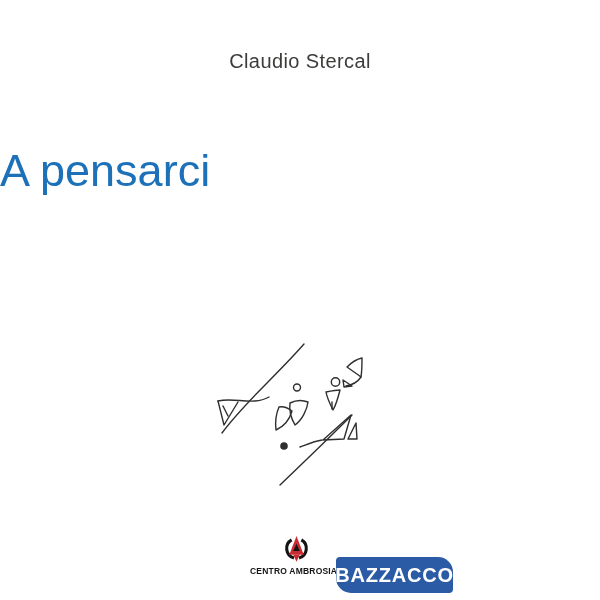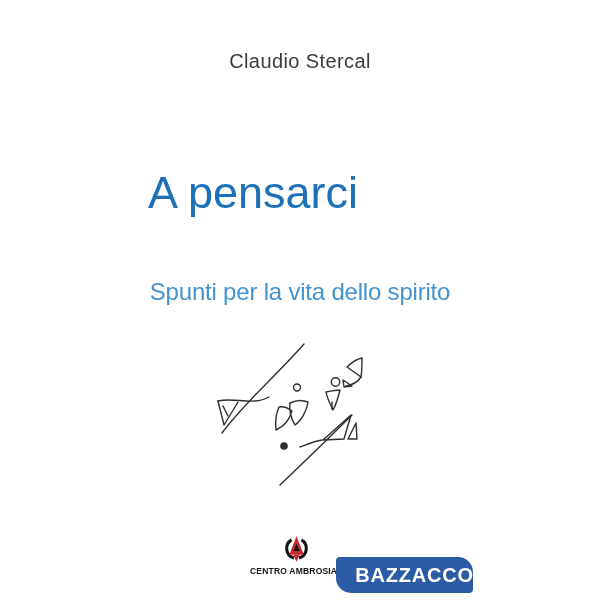--- a/index.html
+++ b/index.html
@@ -11,22 +11,21 @@
     font-family:"Liberation Sans", sans-serif;
     margin-top:12px;
   }
   .author{
     position:absolute;top:38px;left:0;width:600px;
     text-align:center;
     font-size:20px;letter-spacing:0.4px;
     color:#3c3c3b;
   }
   .title{
-    position:absolute;top:156px;left:0;width:506px;
-    text-align:center;
+    position:absolute;top:134px;left:0;width:506px;
     font-size:45px;line-height:49px;
     color:#1d71b8;
   }
   .subtitle{
     position:absolute;top:266px;left:0;width:600px;
     text-align:center;
     font-size:24px;letter-spacing:-0.2px;
     color:#4593cd;
   }
   .illustration{
@@ -42,39 +41,38 @@
     text-align:center;
     font-size:8.5px;font-weight:bold;letter-spacing:0.2px;
     color:#141414;
     white-space:nowrap;
   }
   .series-badge{
     position:absolute;left:336px;top:545px;
     width:117px;height:36px;
     background:#2a5ba4;
     border-radius:4px 15px 4px 15px;
-    display:flex;align-items:center;justify-content:center;padding-left:20px;
+    display:flex;align-items:center;justify-content:center;
   }
   .series-badge span{
     color:#ffffff;
     font-size:20px;font-weight:bold;letter-spacing:0.8px;
   }
 </style>
 </head>
 <body>
 
 <div class="page">
 
   <div class="author">Claudio Stercal</div>
 
   <div class="title">
     <div>A pensarci</div>
   </div>
 
-  <div class="subtitle">Spunti per la vita dello spirito</div>
 
   <svg class="illustration" viewBox="0 0 152 156" fill="none" stroke="#2f2f2f" stroke-width="1.4" stroke-linecap="round" stroke-linejoin="round">
 
     <path d="M92,6 C64,38 33,64 10,95"></path>
 
     <path d="M6,63 C23,59 41,68 57,59"></path>
     <path d="M6,63 L12,87 L26,64"></path>
     <path d="M11,68 L16,78"></path>
 
     <circle cx="85" cy="49.5" r="3.5"></circle>

